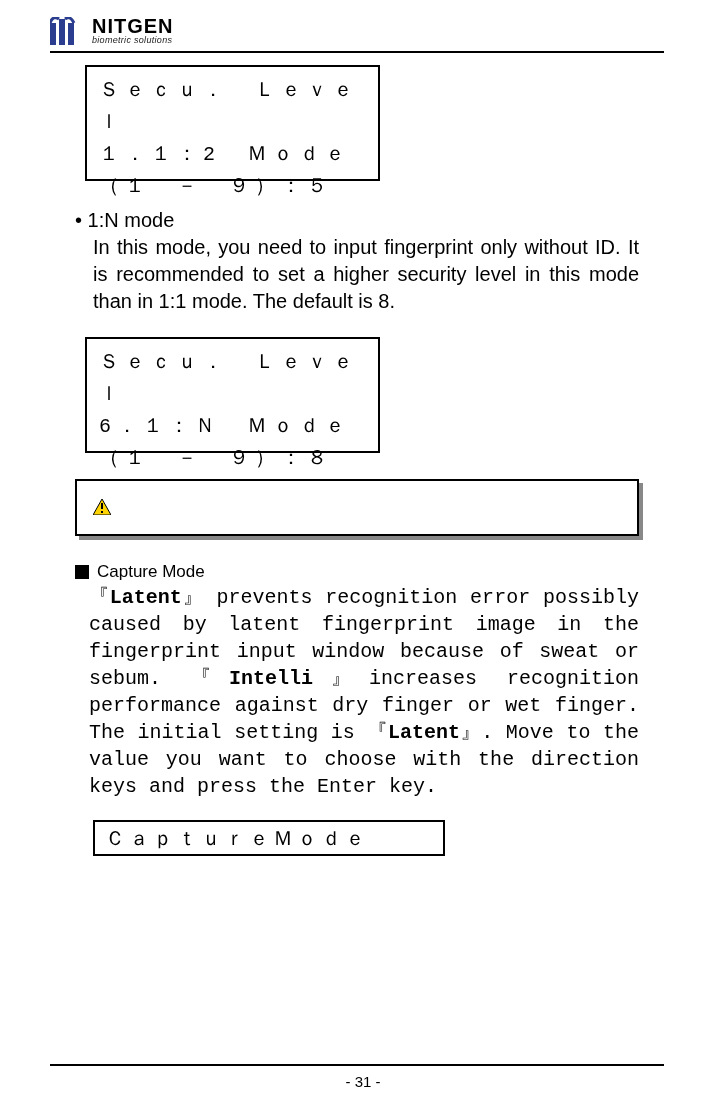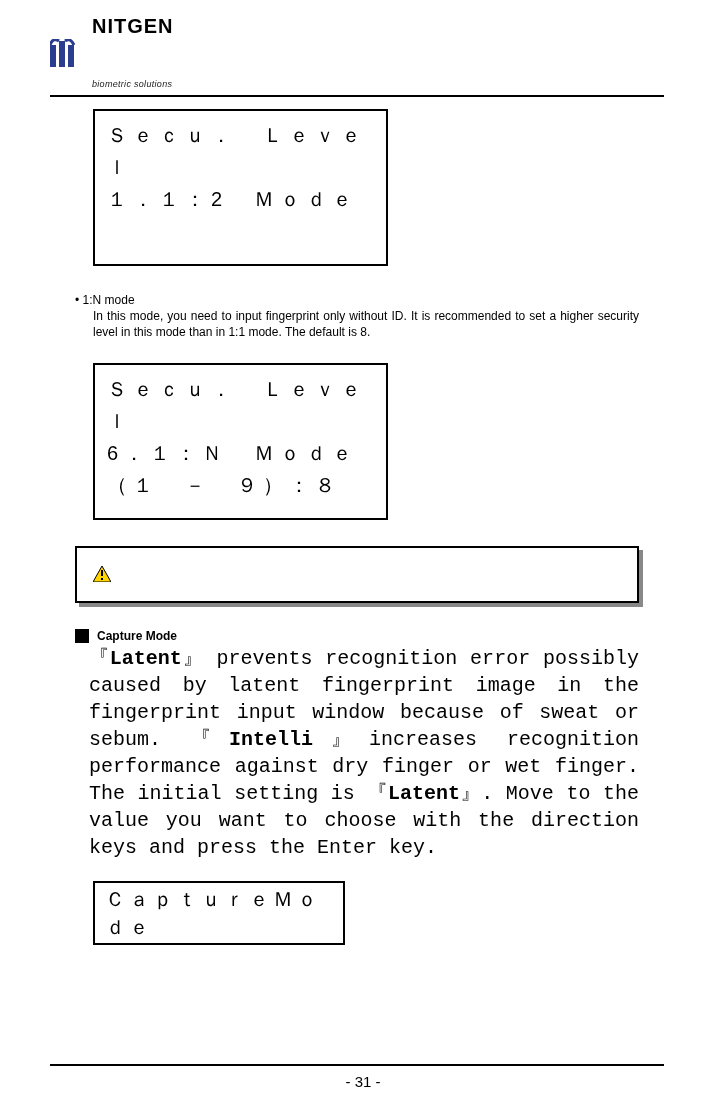--- a/index.html
+++ b/index.html
@@ -35,56 +35,55 @@
     font-weight: bold;
     font-size: 20px;
     letter-spacing: 1px;
     color: #000000;
   }
   .logo-sub {
     font-size: 9px;
     font-style: italic;
     color: #222;
     letter-spacing: 0.3px;
-    margin-top: 44px;
   }
   .hr {
     border: none;
     border-top: 2px solid #000;
     margin: 0;
   }
   .content {
     padding: 12px 25px 0 25px;
   }
   .display-box {
     border: 2px solid #000;
     width: 295px;
-    height: 157px;
-    margin-left: 18px;
+    height: 116px;
+    margin-left: 10px;
     padding: 8px 12px;
     box-sizing: border-box;
-    font-family: Liberation Sans, sans-serif;
+    font-family: Liberation Mono, monospace;
     font-size: 20px;
     letter-spacing: 6px;
     line-height: 1.6;
   }
   .display-box-short {
     border: 2px solid #000;
-    width: 252px;
+    width: 352px;
     margin-left: 18px;
     padding: 2px 10px 2px 10px;
     box-sizing: border-box;
     font-family: monospace;
     font-size: 20px;
     letter-spacing: 4px;
     line-height: 1.4;
   }
   .bullet-block {
     margin-top: 26px;
-    font-size: 12px;
+    font-size: 20px;
     line-height: 1.35;
   }
   .bullet-line {
     margin-left: 0;
   }
   .bullet-text {
     text-align: justify;
     margin-left: 18px;
     margin-top: 0;
   }
@@ -99,22 +98,22 @@
     box-shadow: 4px 4px 0 #888;
     display: flex;
     gap: 10px;
   }
   .warn-icon {
     flex: 0 0 auto;
     margin-top: 2px;
   }
   .section-head {
     margin-top: 26px;
-    font-size: 12px;
-    font-weight: bold;
+    font-size: 17px;
+    font-weight: normal;
     display: flex;
     align-items: center;
     gap: 8px;
     text-align: right;
   }
   .sq {
     width: 14px;
     height: 14px;
     background: #000;
     display: inline-block;
@@ -164,20 +163,21 @@
       <span class="logo-sub">biometric solutions</span>
     </span>
   </div>
   <hr class="hr">
 
   <div class="content">
 
     <div class="display-box">
       <div>Ｓｅｃｕ．　Ｌｅｖｅｌ</div>
       <div>１．１：2　Ｍｏｄｅ</div>
+      <div>（１　－　９）：５</div>
     </div>
 
     <div class="bullet-block">
       <div class="bullet-line">• 1:N mode</div>
       <div class="bullet-text">In this mode, you need to input fingerprint only without ID. It is recommended to set a higher security level in this mode than in 1:1 mode. The default is 8.</div>
     </div>
 
     <div class="display-box" style="margin-top:22px;">
       <div>Ｓｅｃｕ．　Ｌｅｖｅｌ</div>
       <div>6．１：Ｎ　Ｍｏｄｅ</div>

